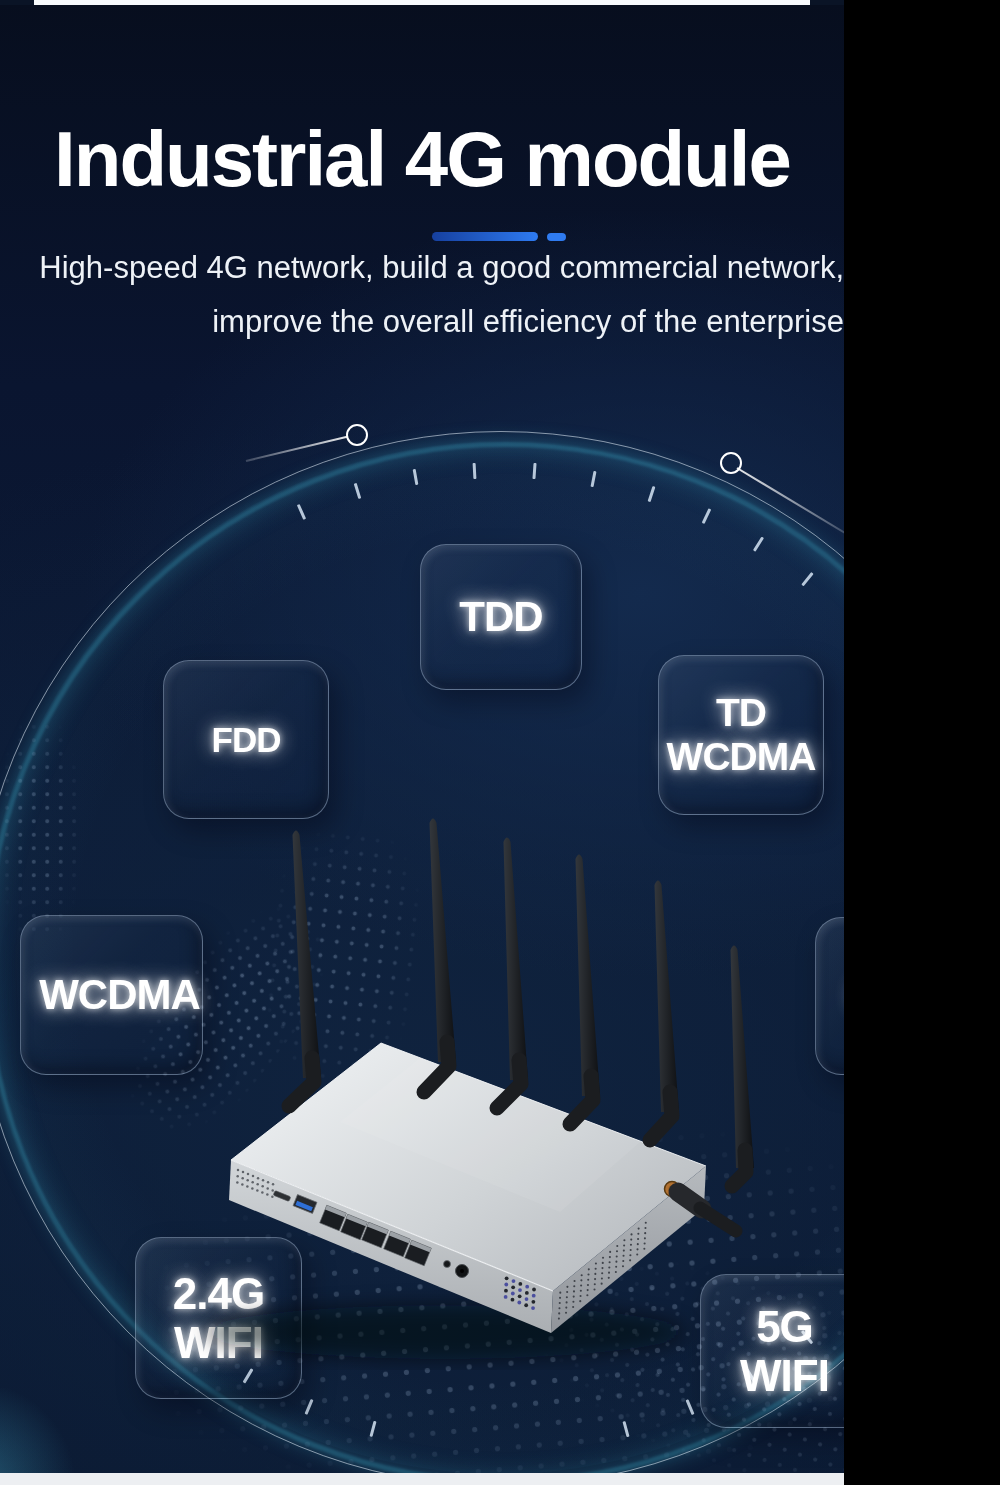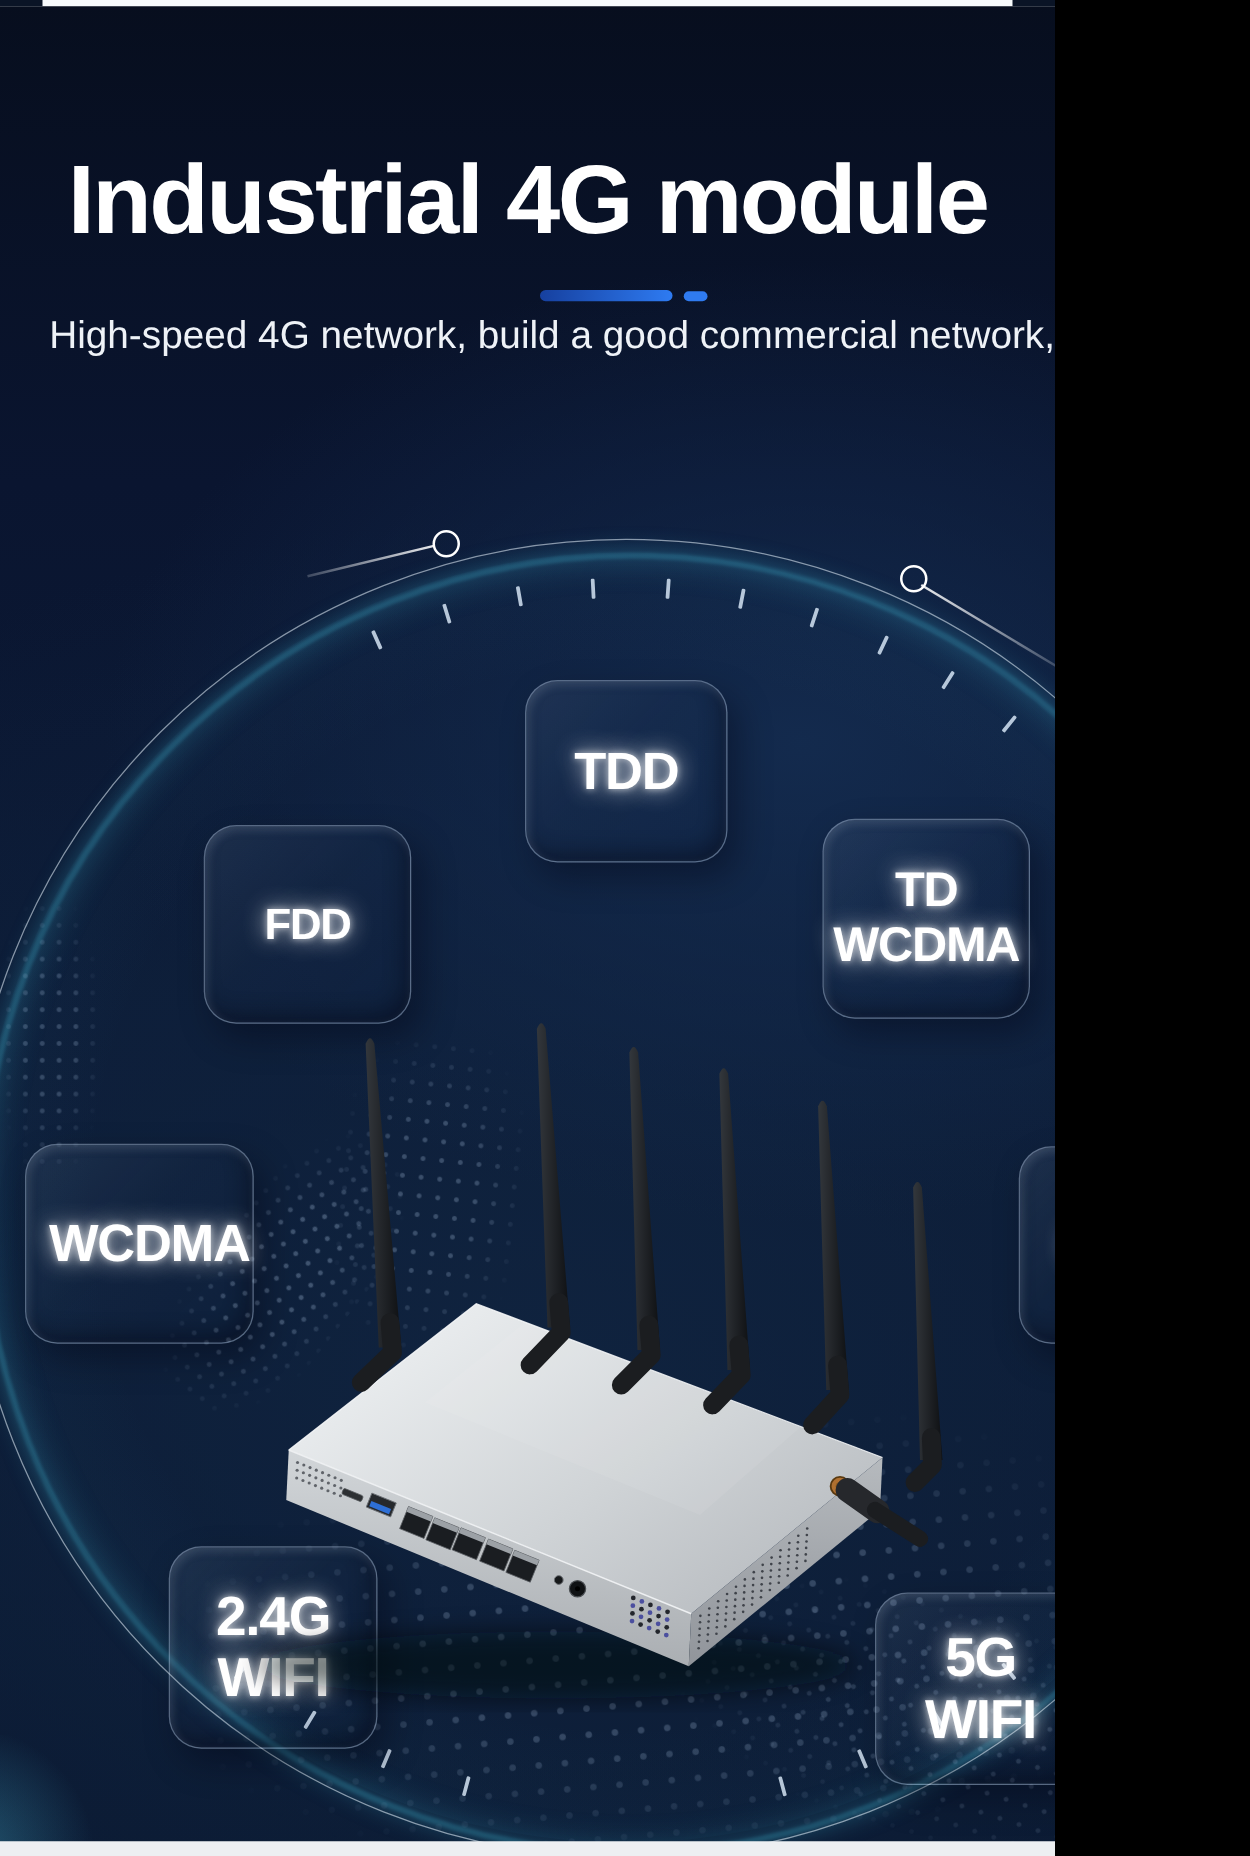--- a/index.html
+++ b/index.html
@@ -107,20 +107,21 @@
   <div class="dots" style="left:268px;top:830px;width:150px;height:250px;--ds:15px;opacity:.45;transform:rotate(6deg);"></div>
   <div class="dots" style="left:168px;top:895px;width:120px;height:250px;--ds:12.5px;opacity:.5;transform:rotate(38deg);"></div>
   <div class="dots" style="left:0px;top:720px;width:80px;height:220px;--ds:13.5px;opacity:.4;"></div>
   <div class="dots" style="left:160px;top:1140px;width:760px;height:340px;--ds:21px;--dr:2.2px;opacity:.4;transform:rotate(-5deg);"></div>
   <div class="dots" style="left:540px;top:1290px;width:460px;height:190px;--ds:16px;opacity:.3;transform:rotate(18deg);"></div>
 
   <div class="title">Industrial 4G module</div>
   <div class="dash-long"></div>
   <div class="dash-short"></div>
   <div class="sub s1">High-speed 4G network, build a good commercial network,</div>
+  <div class="sub s2">improve the overall efficiency of the enterprise</div>
 
   <div class="fbox b-tdd">
     <span>TDD</span>
   </div>
   <div class="fbox b-fdd">
     <span>FDD</span>
   </div>
   <div class="fbox b-tds">
     <span>TD</span>
     <span>WCDMA</span>

